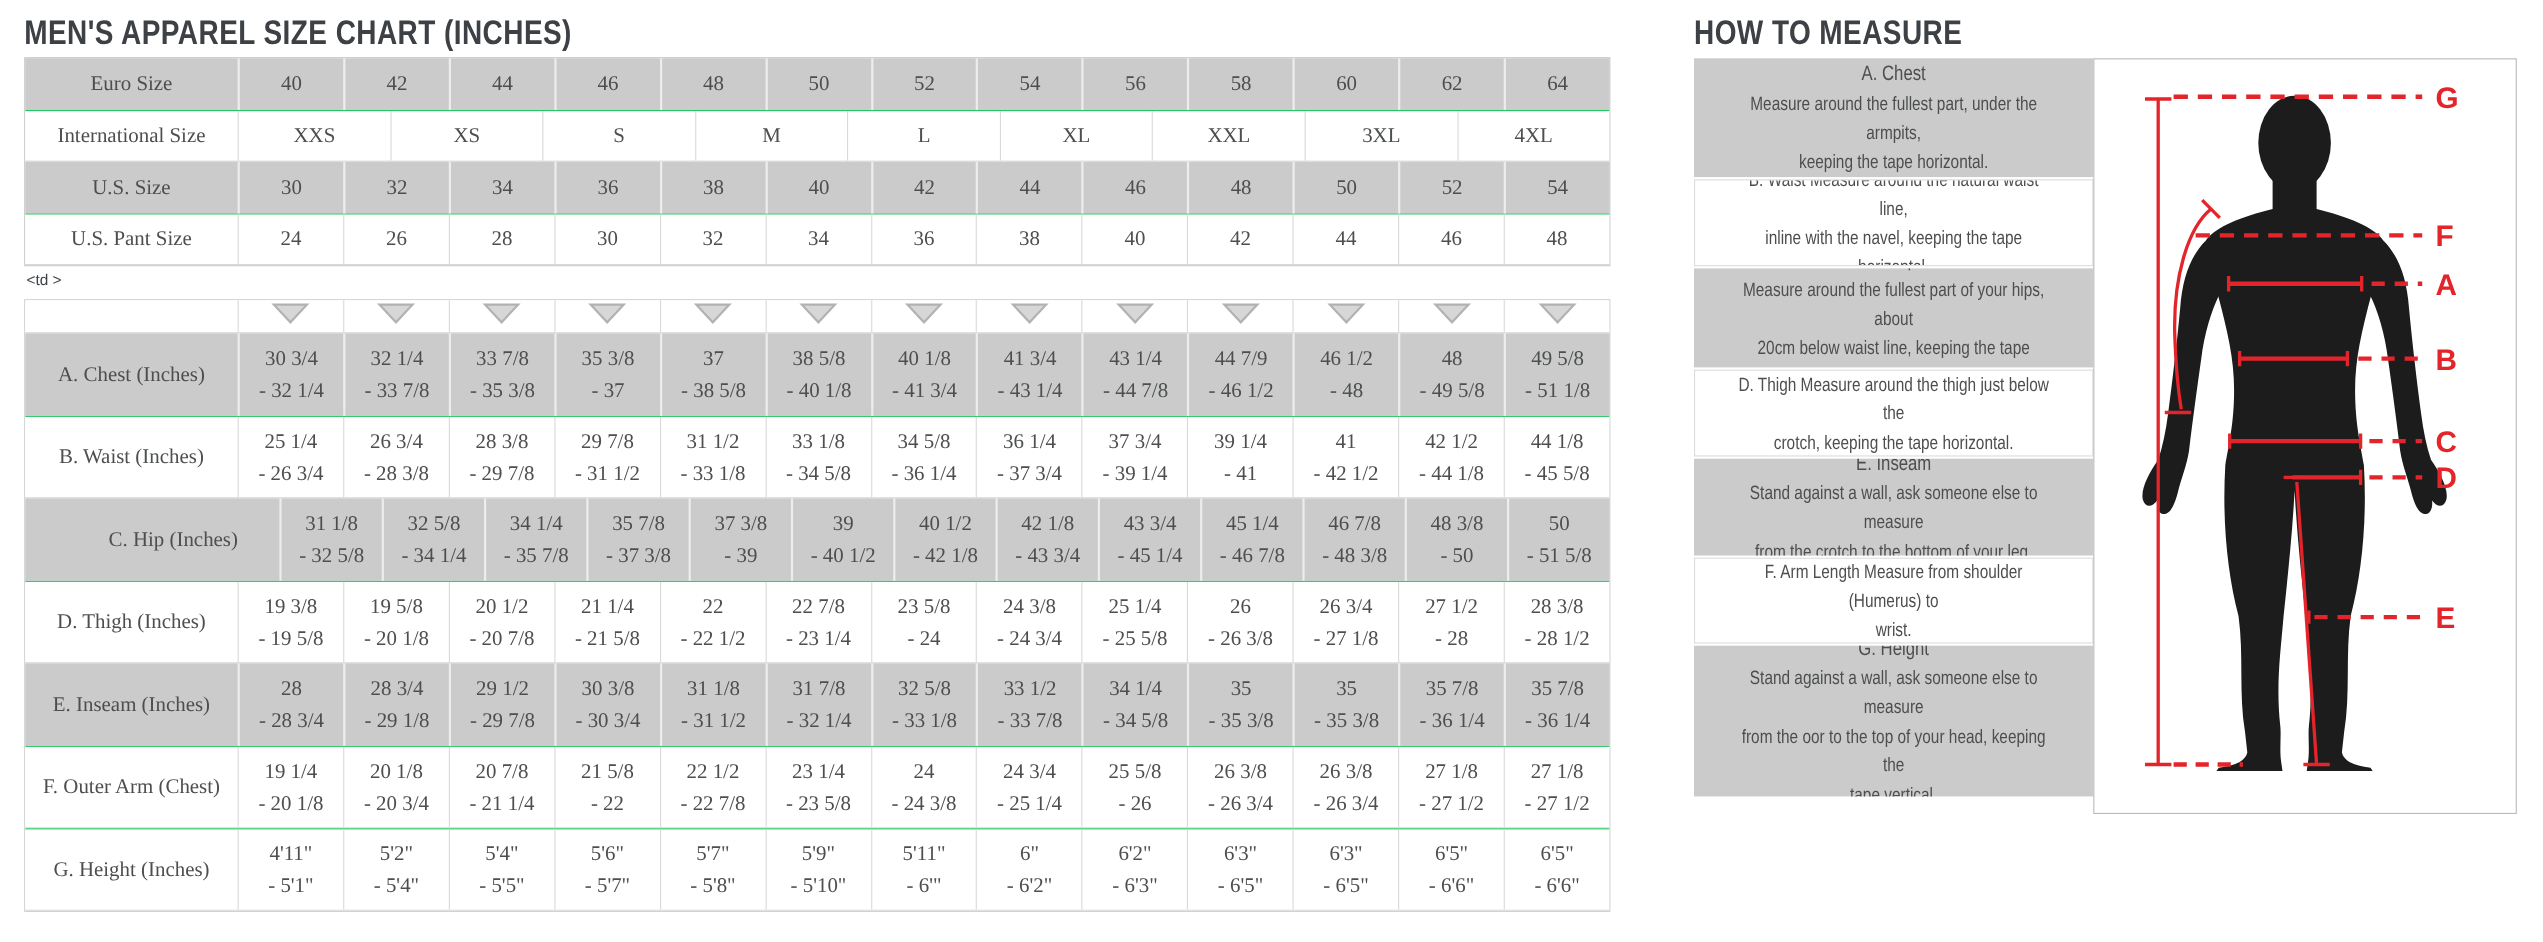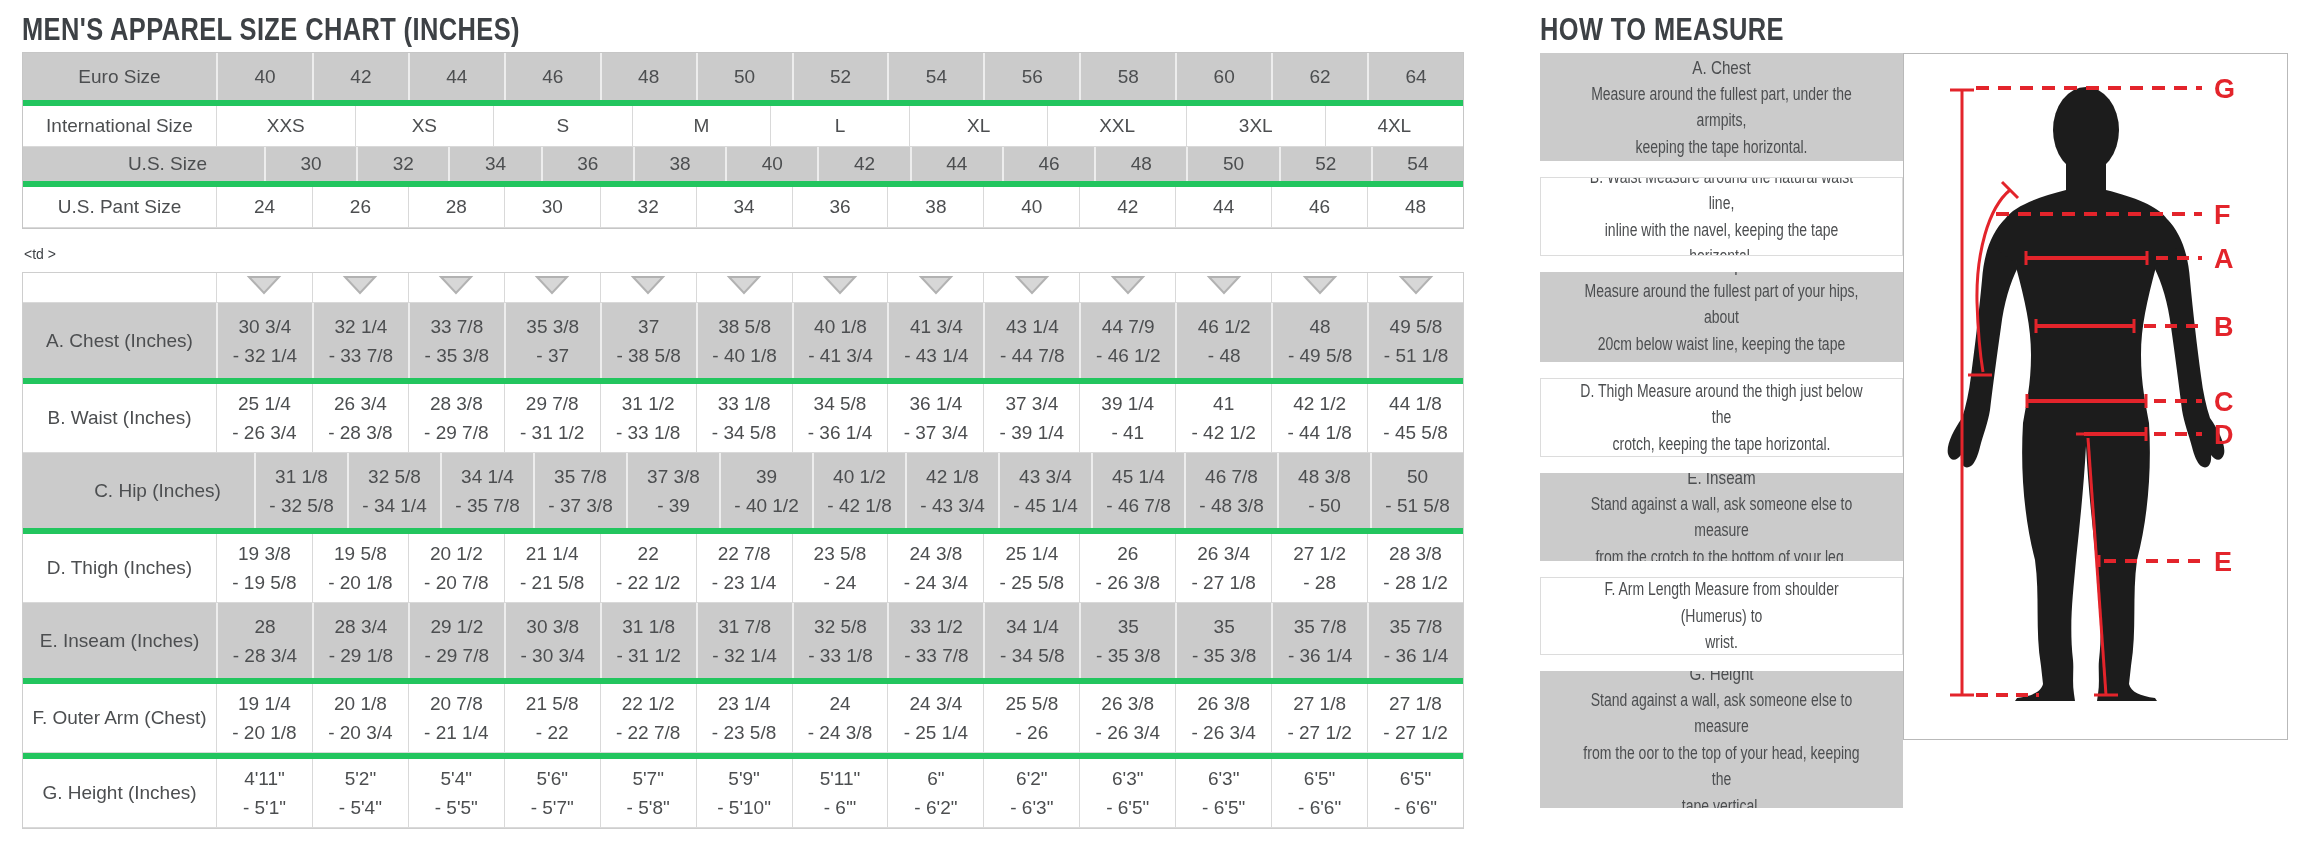--- a/index.html
+++ b/index.html
@@ -9,37 +9,37 @@
   h1{margin:0;font-size:31px;font-weight:700;color:#3d4145;letter-spacing:.5px;}
 
   
   .left{position:absolute;left:22px;top:0;width:1442px;}
   .ltitle{position:absolute;left:0;top:12px;}
   .stray{position:absolute;left:2px;top:246px;font-size:14px;color:#3d4145;}
 
   .tbl{position:absolute;left:0;width:1442px;box-sizing:border-box;}
   #size-table{top:52px;border:1px solid #c6c6c6;}
   #measure-table{top:272px;border:1px solid #cecece;}
-  .trow{display:flex;box-sizing:border-box;}
+  .trow{display:flex;box-sizing:border-box;font-family:Liberation Serif, serif;}
   .cell{flex:1;display:flex;flex-direction:column;align-items:center;justify-content:center;
         text-align:center;font-size:19px;box-sizing:border-box;min-width:0;}
   .lbl{flex:none;width:193px;}
   .g{background:#cbcbcb;}
   .g .cell + .cell{border-left:2px solid #ededed;}
-  .w{background:#fff;border-top:6px solid #22c55e;border-bottom:1px solid #d9d9d9;}
+  .w{background:#fff;border-top:1px solid #22c55e;border-bottom:1px solid #d9d9d9;}
   .w .cell + .cell{border-left:1px solid #d9d9d9;}
   .hdr{background:#fff;border-bottom:1px solid #d9d9d9;}
   .hdr .cell + .cell{border-left:1px solid #d9d9d9;}
   .l1,.l2{display:block;line-height:29px;}
 
   
   .right{position:absolute;left:1540px;top:0;width:748px;height:740px;}
   .rtitle{position:absolute;left:0;top:12px;}
   #blocks{position:absolute;left:0;top:53px;width:363px;}
-  .block{display:flex;align-items:center;justify-content:center;margin-bottom:16px;
+  .block{display:flex;align-items:center;justify-content:center;margin-bottom:2px;
          box-sizing:border-box;overflow:hidden;}
   .block.g{background:#cbcbcb;}
   .block.w{background:#fff;border:1px solid #dcdcdc;}
   .binner{width:454px;transform:scale(0.8,1);transform-origin:50% 50%;text-align:center;}
   .btitle{font-size:19px;line-height:27px;}
   .btext{font-size:17.5px;line-height:26.5px;white-space:pre-line;}
 
   .figure-box{position:absolute;left:363px;top:53px;width:385px;height:687px;
               border:1px solid #b9b9b9;box-sizing:border-box;background:#fff;}
   .figure-box svg{display:block;}
@@ -73,21 +73,21 @@
           <div class="cell">XXS</div>
           <div class="cell">XS</div>
           <div class="cell">S</div>
           <div class="cell">M</div>
           <div class="cell">L</div>
           <div class="cell">XL</div>
           <div class="cell">XXL</div>
           <div class="cell">3XL</div>
           <div class="cell">4XL</div>
         </div>
-        <div class="trow g" style="height: 34px; padding-left: 48px;">
+        <div class="trow g" style="height: 47px;">
           <div class="cell lbl">U.S. Size</div>
           <div class="cell">30</div>
           <div class="cell">32</div>
           <div class="cell">34</div>
           <div class="cell">36</div>
           <div class="cell">38</div>
           <div class="cell">40</div>
           <div class="cell">42</div>
           <div class="cell">44</div>
           <div class="cell">46</div>

